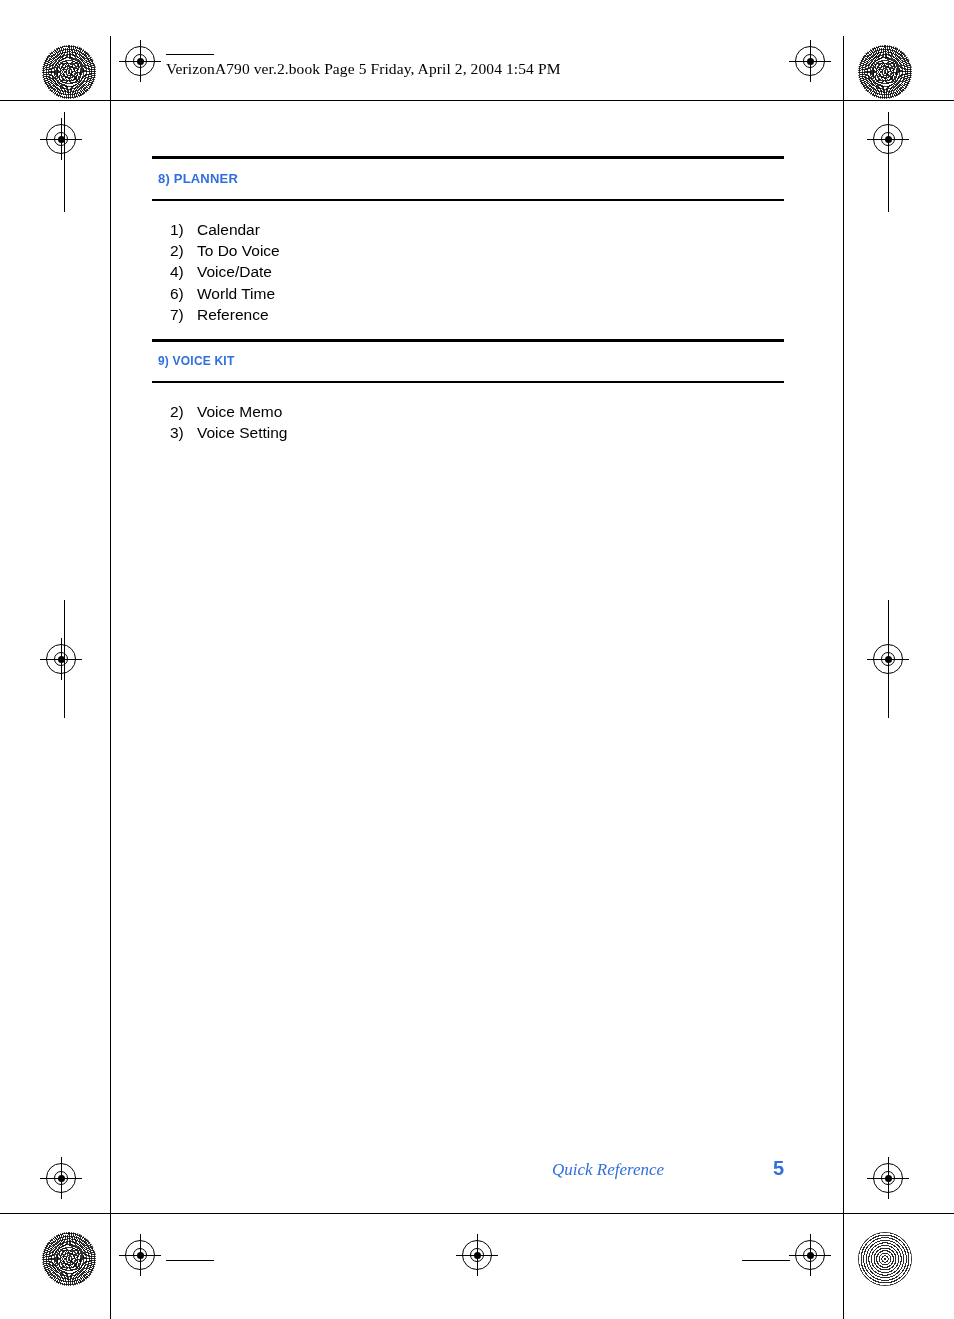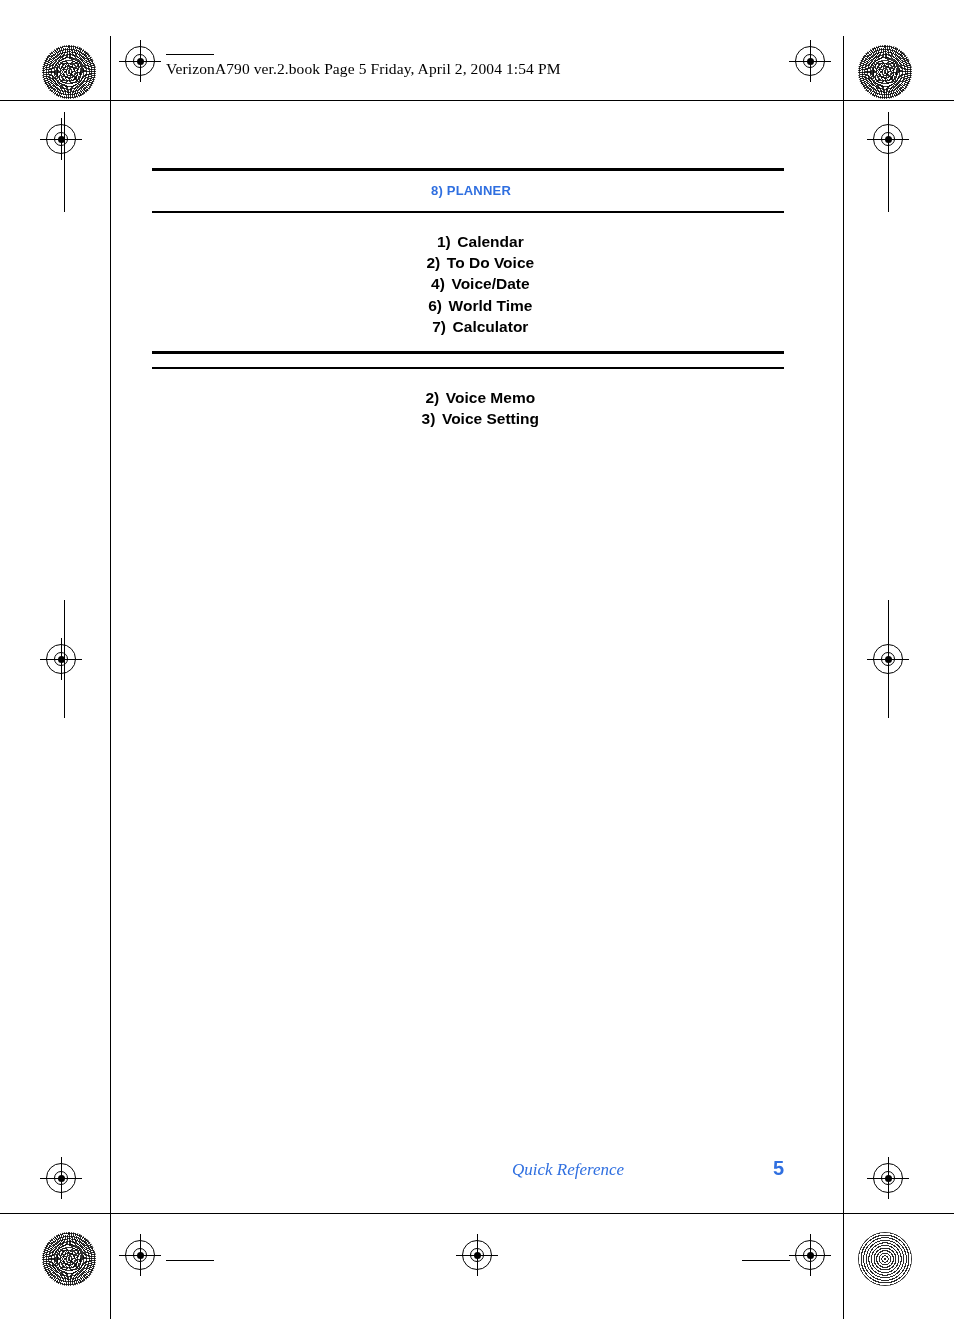--- a/index.html
+++ b/index.html
@@ -103,23 +103,22 @@
     font-size: 15.5px;
     color: #000;
     white-space: nowrap;
     letter-spacing: 0.1px;
   }
 
   
   .content {
     position: absolute;
     left: 152px;
-    top: 168px;
+    top: 156px;
     width: 632px;
-    text-align: center;
   }
 
   .rule-thick {
     height: 3px;
     background: #000;
     width: 632px;
   }
   .rule-thin {
     height: 2px;
     background: #000;
@@ -139,21 +138,21 @@
 
   .spacer-after-title { height: 13px; }
 
   ol.menu-list {
     list-style: none;
     margin: 18px 0 14px 0;
     padding: 0 0 0 18px;
   }
   ol.menu-list li {
     font-size: 15.5px;
-    font-weight: bold;
+    font-weight: normal;
     color: #000;
     line-height: 21.2px;
     white-space: nowrap;
   }
   ol.menu-list li .num {
     display: inline-block;
     width: 27px;
   }
 
   
@@ -170,20 +169,21 @@
     width: 272px;
     display: flex;
     align-items: baseline;
     justify-content: space-between;
   }
   .footer-label {
     font-family: "Liberation Serif", serif;
     font-style: italic;
     font-size: 17px;
     color: #2f6fe0;
+    margin-left: 40px;
   }
   .footer-page {
     font-size: 20px;
     font-weight: bold;
     color: #2f6fe0;
   }
 </style>
 </head>
 <body>
 
@@ -267,25 +267,26 @@
     <li>
       <span class="num">2)</span><span>To Do Voice</span>
     </li>
     <li>
       <span class="num">4)</span><span>Voice/Date</span>
     </li>
     <li>
       <span class="num">6)</span><span>World Time</span>
     </li>
     <li>
-      <span class="num">7)</span><span>Calculator</span>
+      <span class="num">7)</span><span>Reference</span>
     </li>
   </ol>
 
   <div class="rule-thick"></div>
+  <div class="section-title small">9) VOICE KIT</div>
   <div class="spacer-after-title"></div>
   <div class="rule-thin"></div>
 
   <ol class="menu-list">
     <li>
       <span class="num">2)</span><span>Voice Memo</span>
     </li>
     <li>
       <span class="num">3)</span><span>Voice Setting</span>
     </li>

